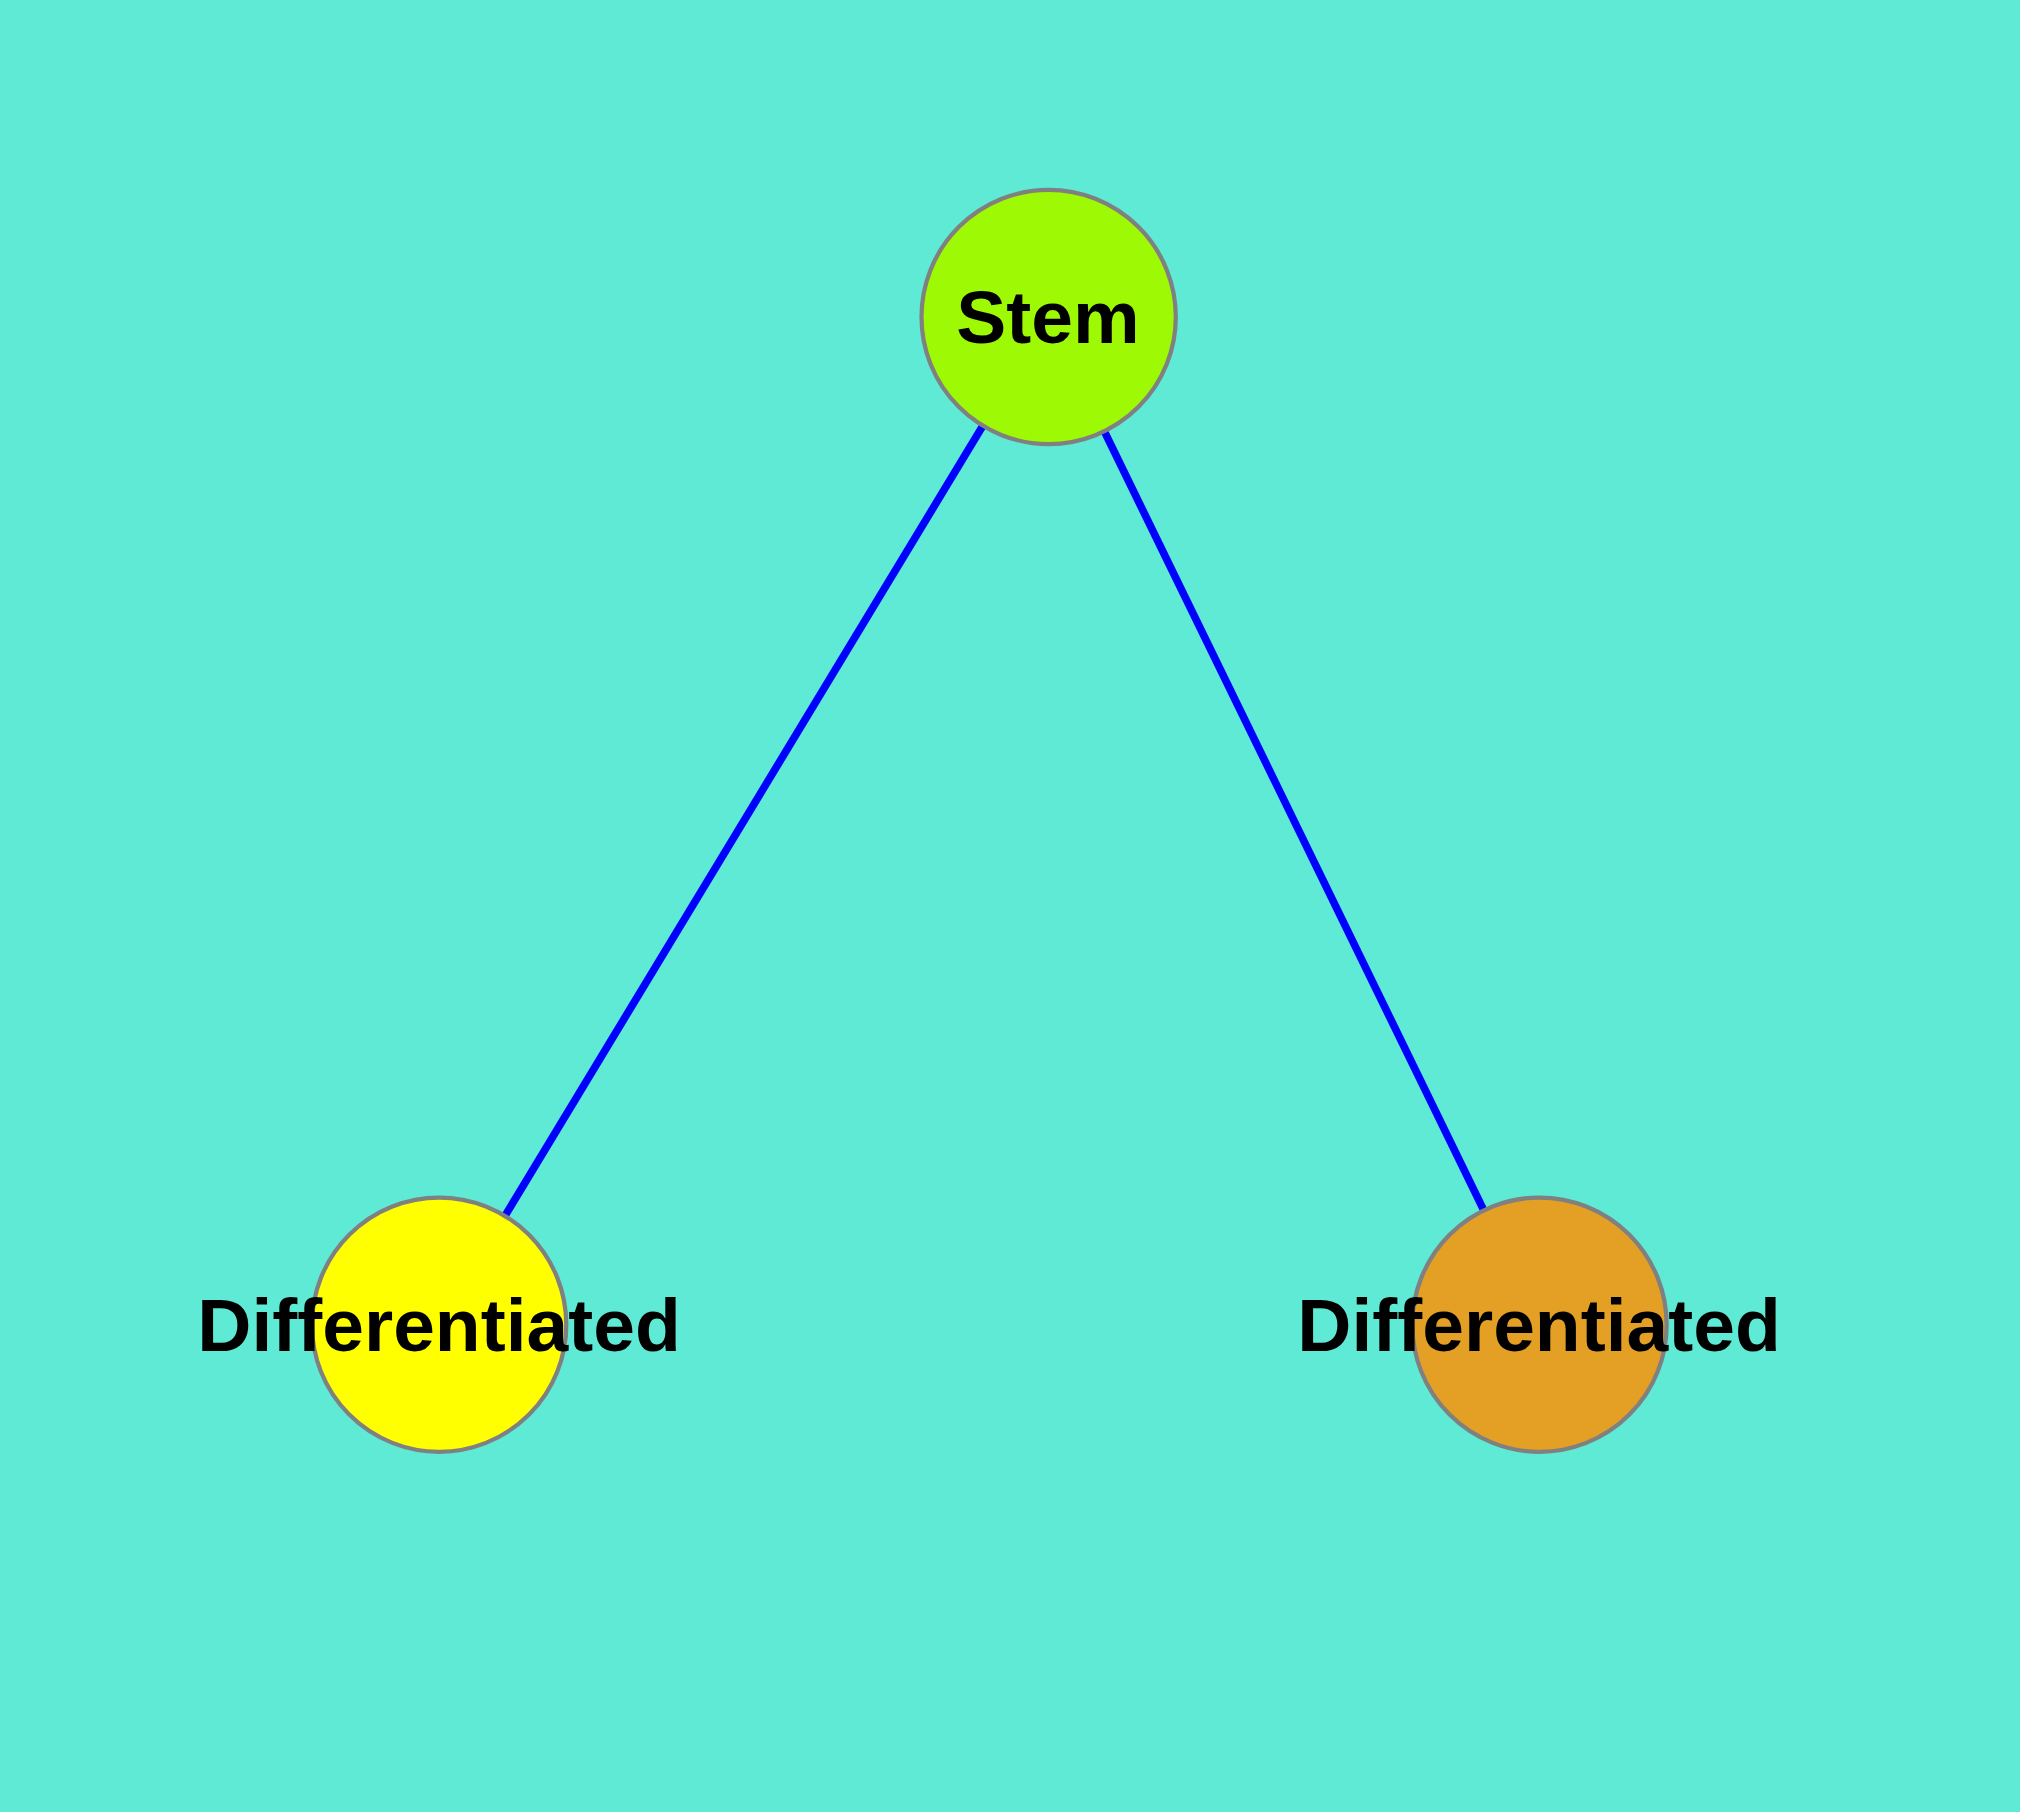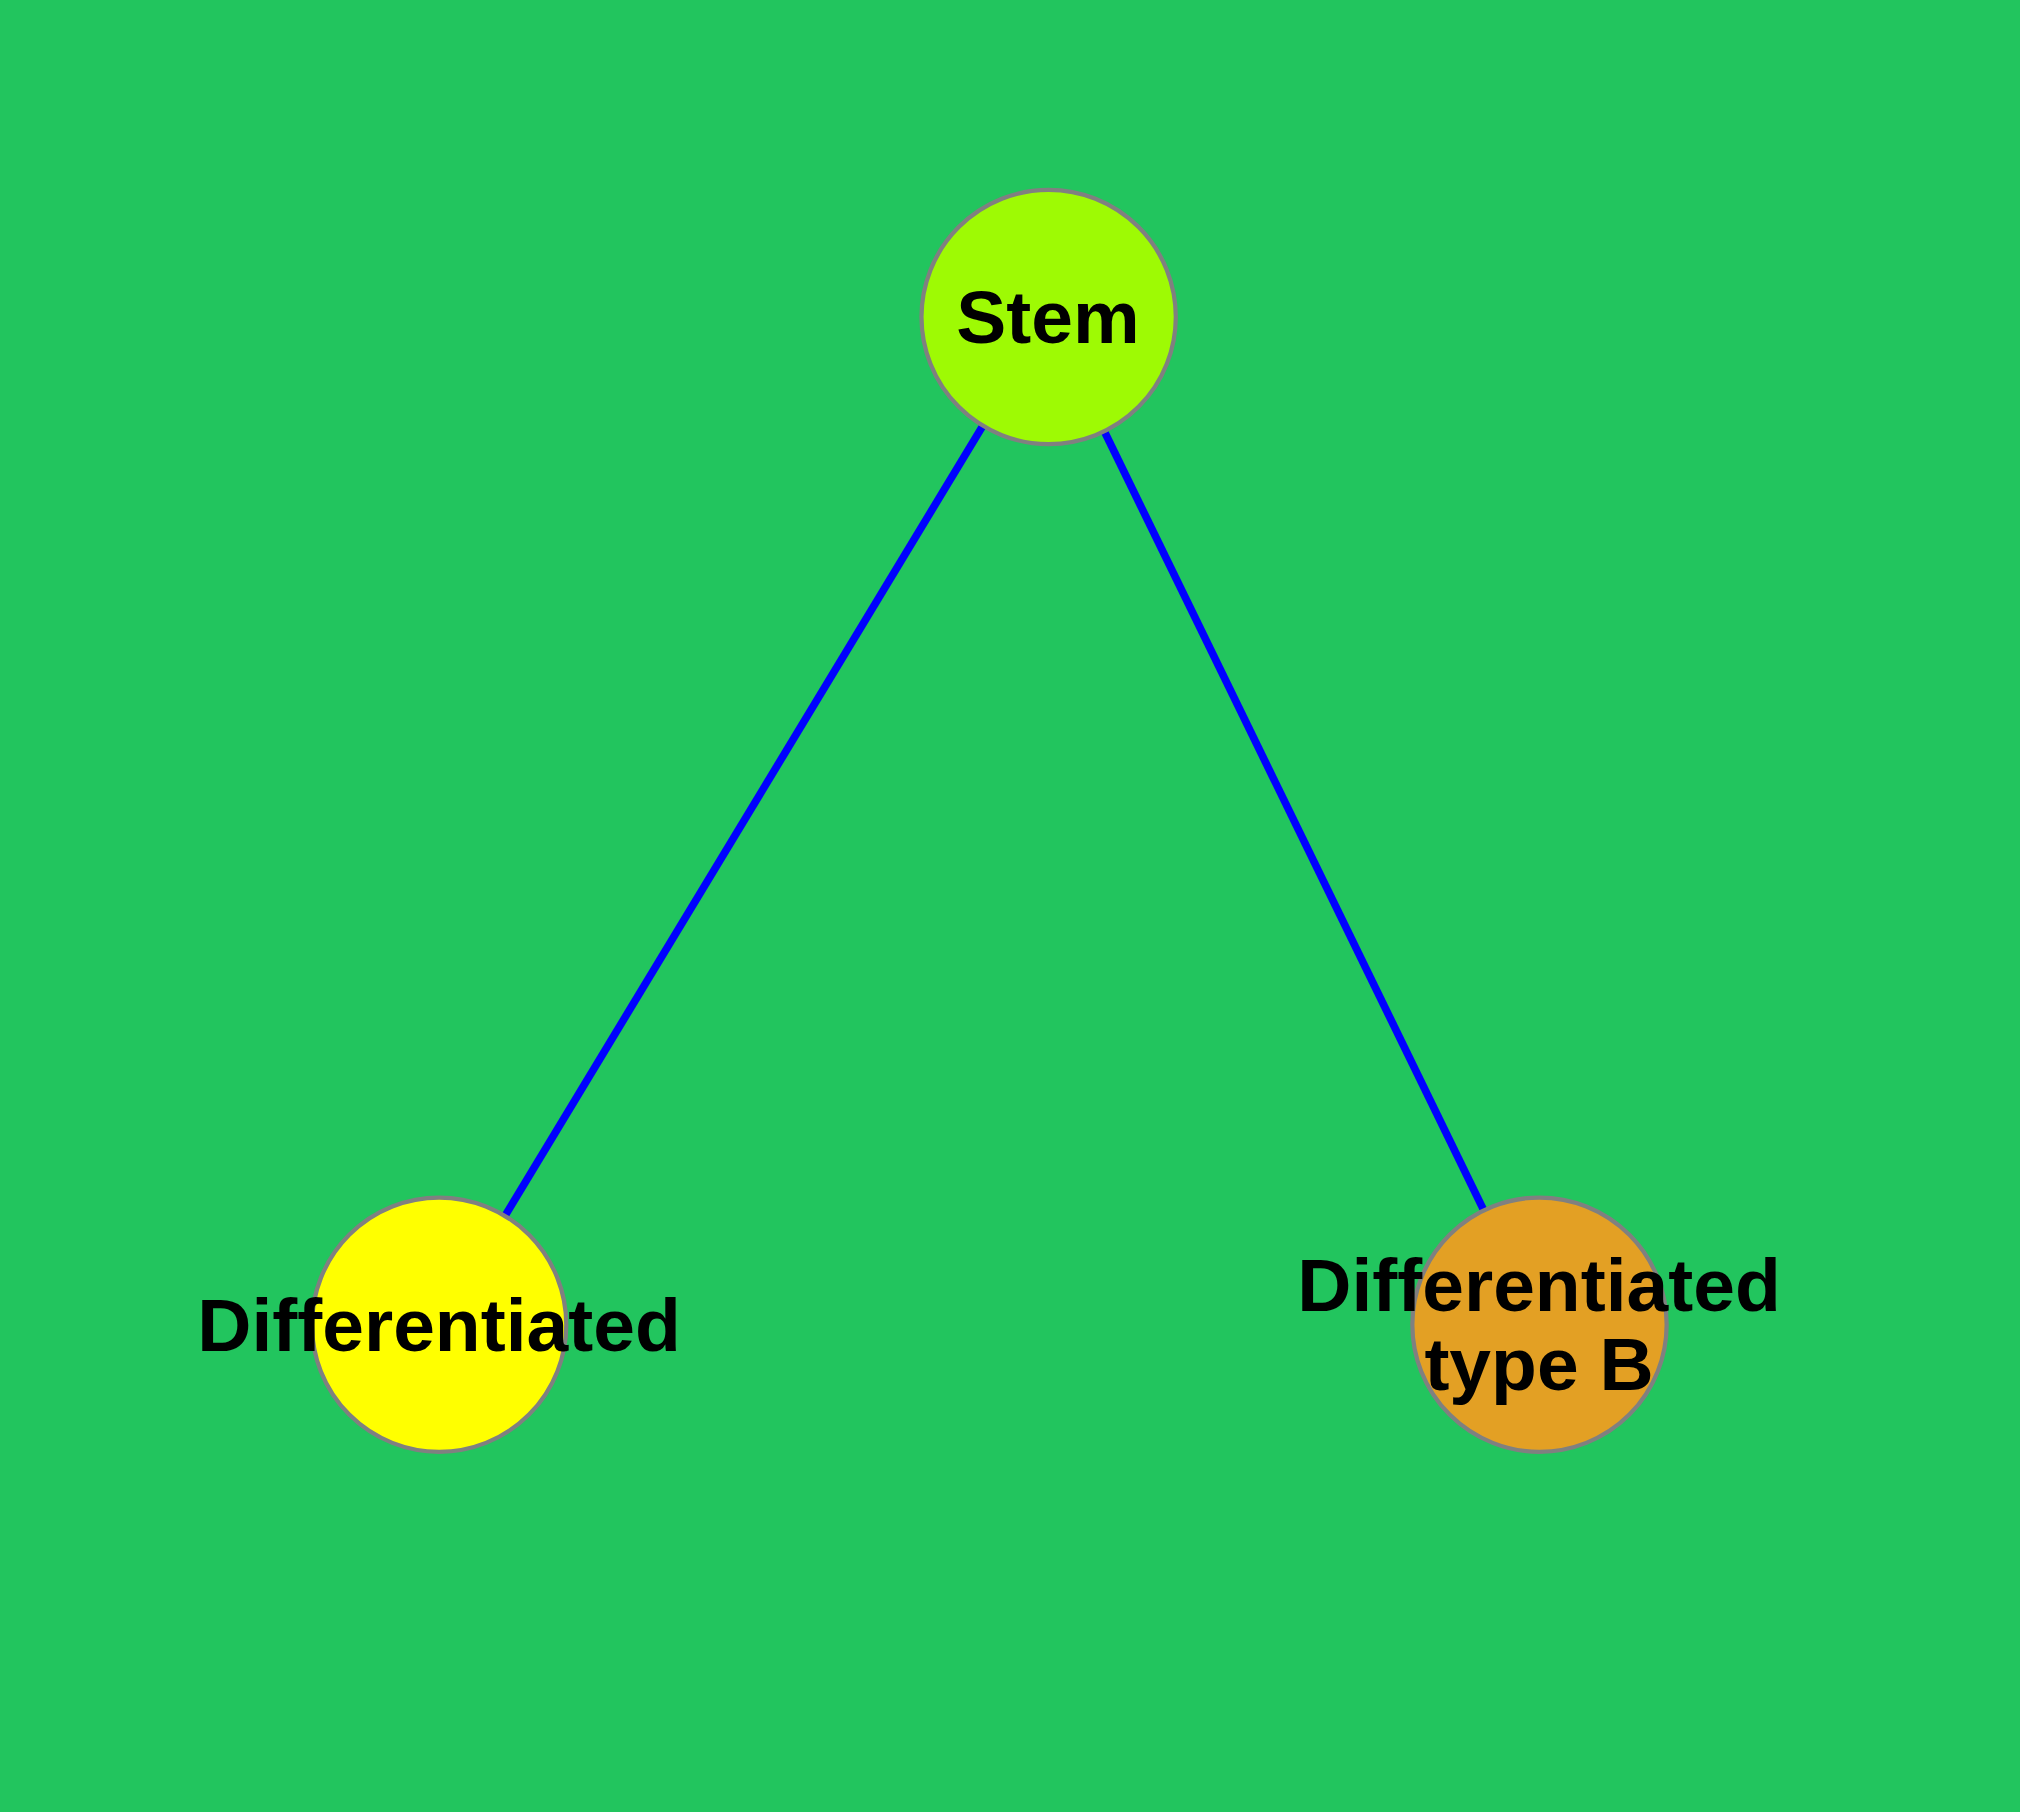--- a/index.html
+++ b/index.html
@@ -35,21 +35,21 @@
     line-height: 1.05;
     white-space: nowrap;
     transform: translate(-50%, -50%);
     pointer-events: none;
     -webkit-font-smoothing: antialiased;
   }
 </style>
 </head>
 <body>
 
-<div id="graph-canvas" style="width: 2021px; height: 1812px; background: #22c55e;">
+<div id="graph-canvas" style="width: 2021px; height: 1812px; background: #5eead4;">
 
   <svg id="graph-svg" viewBox="0 0 2384 2138" preserveAspectRatio="none" xmlns="http://www.w3.org/2000/svg">
 
     <g id="edge-layer">
         <line x1="1237" y1="374" x2="518" y2="1563" stroke="#0000ff" stroke-width="9" stroke-linecap="butt"></line>
         <line x1="1237" y1="374" x2="1816" y2="1563" stroke="#0000ff" stroke-width="9" stroke-linecap="butt"></line>
       </g>
     <g id="node-layer">
         <circle cx="1237" cy="374" r="150" fill="#9efa04" stroke="#808080" stroke-width="5"></circle>
         <circle cx="518" cy="1563" r="150" fill="#ffff00" stroke="#808080" stroke-width="5"></circle>
@@ -59,18 +59,17 @@
 
   <div id="label-layer">
       <div class="node-label" style="left: 1048px; top: 317px; font-size: 75px; color: rgb(0, 0, 0);">
         <div>Stem</div>
       </div>
       <div class="node-label" style="left: 439px; top: 1325px; font-size: 75px; color: rgb(0, 0, 0);">
         <div>Differentiated</div>
       </div>
       <div class="node-label" style="left: 1539px; top: 1325px; font-size: 75px; color: rgb(0, 0, 0);">
         <div>Differentiated</div>
-        <div>type B</div>
       </div>
     </div>
 
 </div>
 
 
 </body></html>

